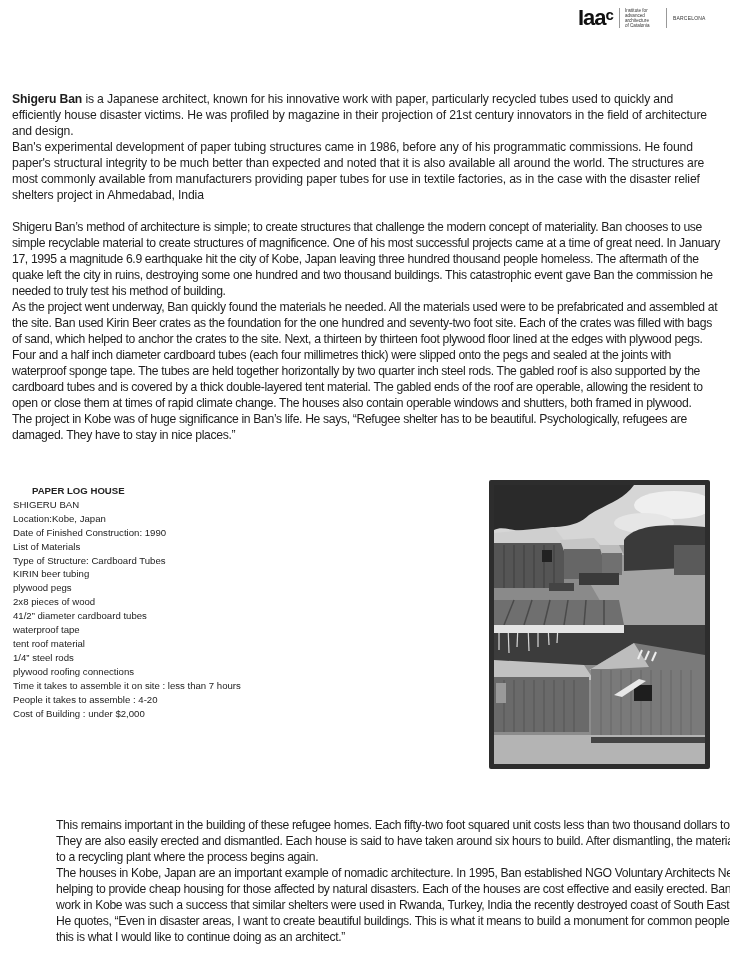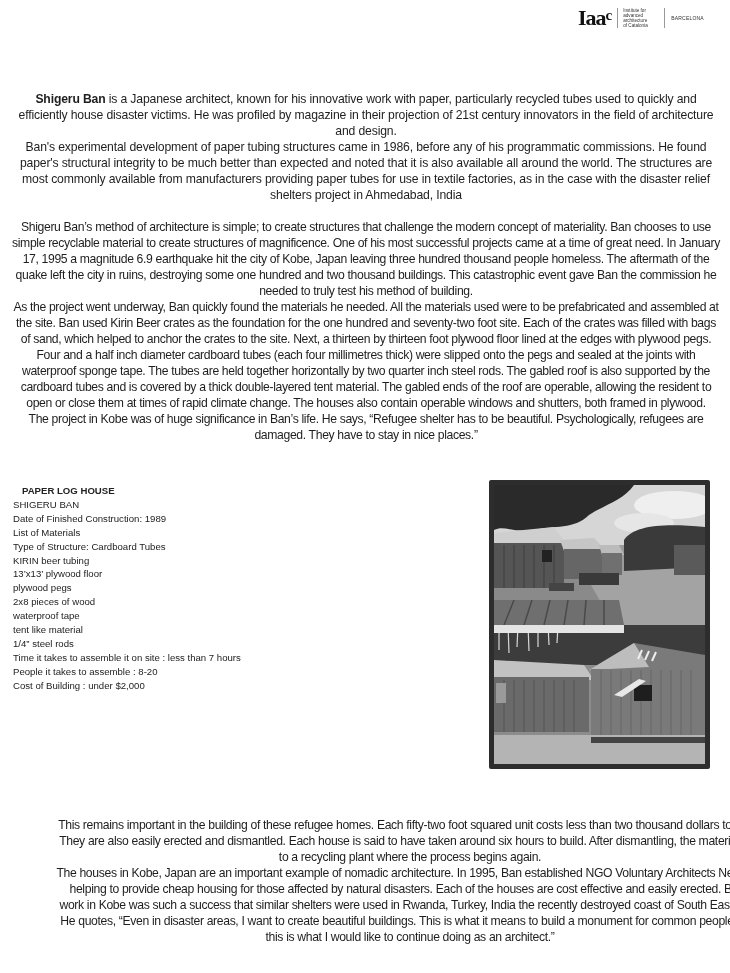--- a/index.html
+++ b/index.html
@@ -1,34 +1,34 @@
 <!DOCTYPE html>
 <html><head>
 <meta charset="utf-8">
 <style>
   html, body { margin: 0; padding: 0; background: #fff; }
   body { width: 730px; height: 973px; position: relative; overflow: hidden;
          font-family: "Liberation Sans", sans-serif; color: #1a1a1a; }
   .logo { position: absolute; left: 578px; top: 6px; height: 24px; display: flex; align-items: center; }
-  .logo-mark { font-family: Liberation Serif, serif; font-weight: bold; font-size: 22px; letter-spacing: -1px; color: #111; line-height: 1; }
+  .logo-mark { font-family: Liberation Sans, sans-serif; font-weight: bold; font-size: 22px; letter-spacing: -1px; color: #111; line-height: 1; }
   .logo-mark .sup { font-size: 15px; vertical-align: 5px; }
   .logo-inst { margin-left: 6px; border-left: 1px solid #999; border-right: 1px solid #999; padding: 0 5px;
                font-size: 4.6px; line-height: 5px; color: #333; white-space: pre-line; width: 36px; }
   .logo-city { margin-left: 6px; font-size: 5px; color: #333; letter-spacing: 0.2px; }
 
   .para { position: absolute; left: 12px; width: 708px; font-size: 12.2px; line-height: 16px; color: #1e1e1e;
           font-family: "Liberation Sans Narrow", "Liberation Sans", sans-serif; letter-spacing: -0.15px; }
-  .para p { margin: 0; text-align: center; }
+  .para p { margin: 0; }
   .para b { font-weight: bold; }
   #p1 { top: 91px; }
   #p2 { top: 212px; letter-spacing: -0.35px; margin-top: 7px; }
   #p3 { top: 817px; letter-spacing: -0.35px; margin-left: 44px; }
 
   .facts { position: absolute; left: 13px; top: 484px; width: 300px; font-size: 9.6px; line-height: 13.9px; color: #222; }
-  .facts .title { font-weight: bold; margin-left: 9px; }
+  .facts .title { font-weight: bold; margin-left: 19px; }
   .facts div { white-space: nowrap; }
 
   .photo-frame { position: absolute; left: 489px; top: 480px; width: 221px; height: 289px; background: #2d2d2d; border-radius: 2px; }
   .photo { position: absolute; left: 5px; width: 211px; overflow: hidden; }
   .photo-top { top: 5px; height: 140px; }
   .photo-bottom { top: 145px; height: 139px; }
 </style>
 </head>
 <body>
 
@@ -48,32 +48,34 @@
 
 <div class="para" id="p2">
   <p>Shigeru Ban’s method of architecture is simple; to create structures that challenge the modern concept of materiality. Ban chooses to use simple recyclable material to create structures of magnificence. One of his most successful projects came at a time of great need.  In January 17, 1995 a magnitude 6.9 earthquake hit the city of Kobe, Japan leaving three hundred thousand people homeless. The aftermath of the quake left the city in ruins, destroying some one hundred and two thousand buildings. This catastrophic event gave Ban the commission he needed to truly test his method of building.</p>
   <p>As the project went underway, Ban quickly found the materials he needed. All the materials used were to be prefabricated and assembled at the site. Ban used Kirin Beer crates as the foundation for the one hundred and seventy-two foot site. Each of the crates was filled with bags of sand, which helped to anchor the crates to the site. Next, a thirteen by thirteen foot plywood floor lined at the edges with plywood pegs. Four and a half inch diameter cardboard tubes (each four millimetres thick) were slipped onto the pegs and sealed at the joints with waterproof sponge tape. The tubes are held together horizontally by two quarter inch steel rods. The gabled roof is also supported by the cardboard tubes and is covered by a thick double-layered tent material. The gabled ends of the roof are operable, allowing the resident to open or close them at times of rapid climate change. The houses also contain operable windows and shutters, both framed in plywood.</p>
   <p>The project in Kobe was of huge significance in Ban’s life. He says, “Refugee shelter has to be beautiful. Psychologically, refugees are damaged. They have to stay in nice places.”</p>
 </div>
 
 <div class="facts">
   <div class="title">PAPER LOG HOUSE</div>
   <div>SHIGERU BAN</div>
-  <div>Date of Finished Construction: 1989</div>
+  <div>Location:Kobe, Japan</div>
+  <div>Date of Finished Construction: 1990</div>
   <div>List of Materials</div>
   <div>Type of Structure:  Cardboard Tubes</div>
   <div>KIRIN beer tubing</div>
-  <div>13’x13’ plywood  floor</div>
   <div>plywood  pegs</div>
   <div>2x8 pieces of wood</div>
+  <div>41/2” diameter cardboard tubes</div>
   <div>waterproof  tape</div>
-  <div>tent like material</div>
+  <div>tent roof material</div>
   <div>1/4” steel rods</div>
+  <div>plywood  roofing connections</div>
   <div>Time it takes to assemble it on site : less than 7 hours</div>
-  <div>People it takes to assemble : 8-20</div>
+  <div>People it takes to assemble : 4-20</div>
   <div>Cost of Building : under $2,000</div>
 </div>
 
 <div class="photo-frame">
   <div class="photo photo-top" title="Row of paper log houses with deck">
     <svg width="211" height="140" viewBox="0 0 211 140">
       <rect x="0" y="0" width="211" height="140" fill="#9a9a9a"></rect>
 
       <rect x="0" y="0" width="211" height="60" fill="#d6d6d6"></rect>
       <ellipse cx="180" cy="20" rx="40" ry="14" fill="#efefef"></ellipse>

